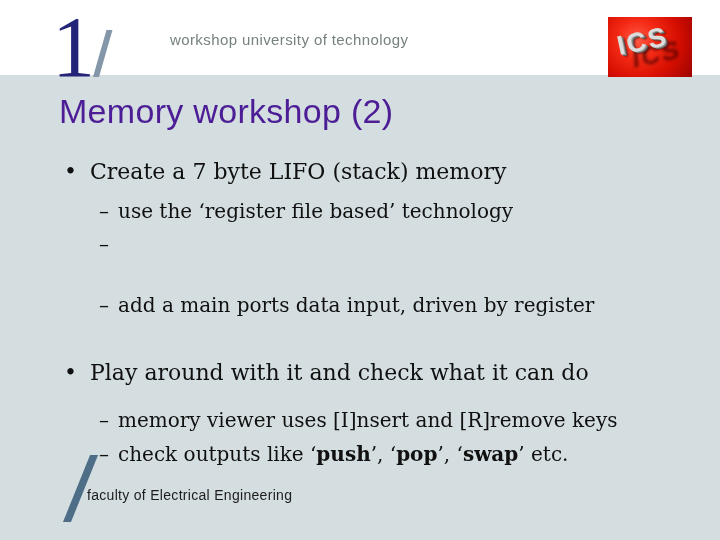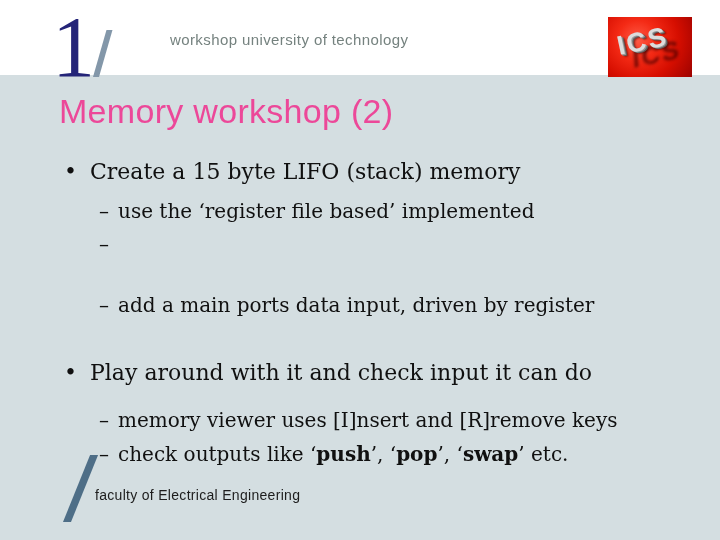--- a/index.html
+++ b/index.html
@@ -20,21 +20,21 @@
   .ics{position:absolute;left:608px;top:17px;width:84px;height:60px;overflow:hidden;
        background:radial-gradient(circle at 35% 38%, #ff5a45 0%, #f42a15 30%, #d60e00 62%, #9c0200 100%);}
   .ics-shadow{position:absolute;left:24px;top:22px;font-weight:bold;font-size:26px;
               color:#4d0000;opacity:.75;transform:rotate(-12deg) skewX(-8deg);
               filter:blur(1.6px);letter-spacing:2px;}
   .ics-text{position:absolute;left:9px;top:9px;font-weight:bold;font-size:27px;color:#dcdcdc;
             transform:rotate(-12deg);letter-spacing:2px;
             text-shadow:1px 1px 0 #9a9a9a,2px 2px 0 #606060,3px 3px 2px rgba(60,0,0,.55);}
 
   .title{position:absolute;left:59px;top:92px;margin:0;font-weight:normal;
-         font-size:34px;letter-spacing:.3px;color:#ec4899;}
+         font-size:34px;letter-spacing:.3px;color:#4c1d95;}
 
   
   .main{position:absolute;font-family:"DejaVu Serif",serif;font-size:22px;line-height:30px;
         color:#101010;}
   .main .dot{position:absolute;left:0;top:0;}
   .main .txt{display:block;margin-left:26px;white-space:nowrap;}
 
   .sub{position:absolute;font-family:"DejaVu Serif",serif;font-size:20px;line-height:28px;
        color:#101010;}
   .sub .dash{position:absolute;left:0;top:0;}
@@ -46,59 +46,59 @@
   #s11{left:99px;top:197px;}
   #s12{left:99px;top:230px;}
   #s13{left:99px;top:291px;}
   #b2{left:64px;top:358px;}
   #s21{left:99px;top:406px;}
   #s22{left:99px;top:440px;}
 
   
   .f-slash{position:absolute;left:63px;top:455px;width:8px;height:67px;background:#4e6e87;
            transform:skewX(-22deg);transform-origin:left bottom;}
-  .f-text{position:absolute;left:95px;top:487px;font-size:14px;color:#1d1d1d;letter-spacing:.3px;}
+  .f-text{position:absolute;left:87px;top:487px;font-size:14px;color:#1d1d1d;letter-spacing:.3px;}
 </style>
 </head>
 <body>
 
 <div class="slide">
   <div class="band"></div>
 
   <span class="pg-num">1</span>
   <div class="pg-slash"></div>
   <div class="institution">workshop university of technology</div>
   <div class="ics">
     <span class="ics-shadow">ICS</span>
     <span class="ics-text">ICS</span>
   </div>
 
   <h1 class="title">Memory workshop (2)</h1>
 
   <div class="main" id="b1">
     <span class="dot">•</span>
-    <span class="txt">Create a 15 byte LIFO (stack) memory</span>
+    <span class="txt">Create a 7 byte LIFO (stack) memory</span>
   </div>
   <div class="sub" id="s11">
     <span class="dash">–</span>
-    <span class="txt">use the ‘register file based’ implemented</span>
+    <span class="txt">use the ‘register file based’ technology</span>
   </div>
   <div class="sub" id="s12">
     <span class="dash">–</span>
     <span class="txt">
     </span>
   </div>
   <div class="sub" id="s13">
     <span class="dash">–</span>
     <span class="txt">add a main ports data input, driven by register</span>
   </div>
 
   <div class="main" id="b2">
     <span class="dot">•</span>
-    <span class="txt">Play around with it and check input it can do</span>
+    <span class="txt">Play around with it and check what it can do</span>
   </div>
   <div class="sub" id="s21">
     <span class="dash">–</span>
     <span class="txt">memory viewer uses [I]nsert and [R]remove keys</span>
   </div>
   <div class="sub" id="s22">
     <span class="dash">–</span>
     <span class="txt"><span>check outputs like ‘</span><span class="bold">push</span><span>’, ‘</span><span class="bold">pop</span><span>’, ‘</span><span class="bold">swap</span><span>’ etc.</span></span>
   </div>
 

